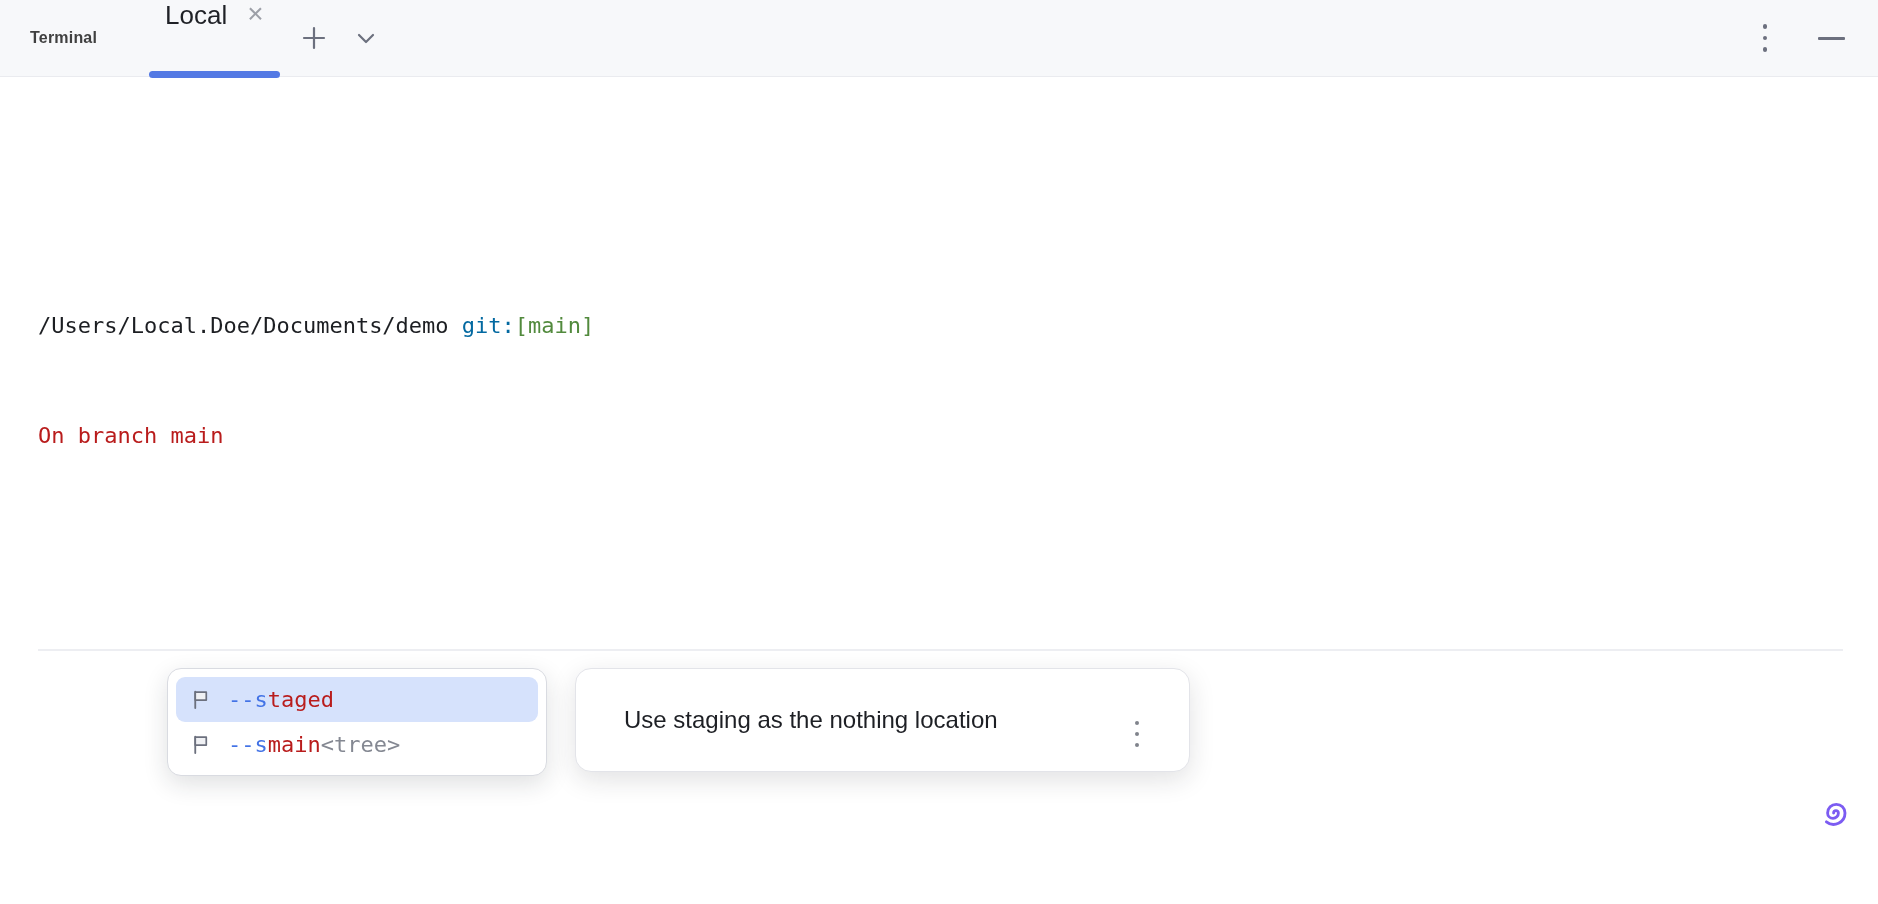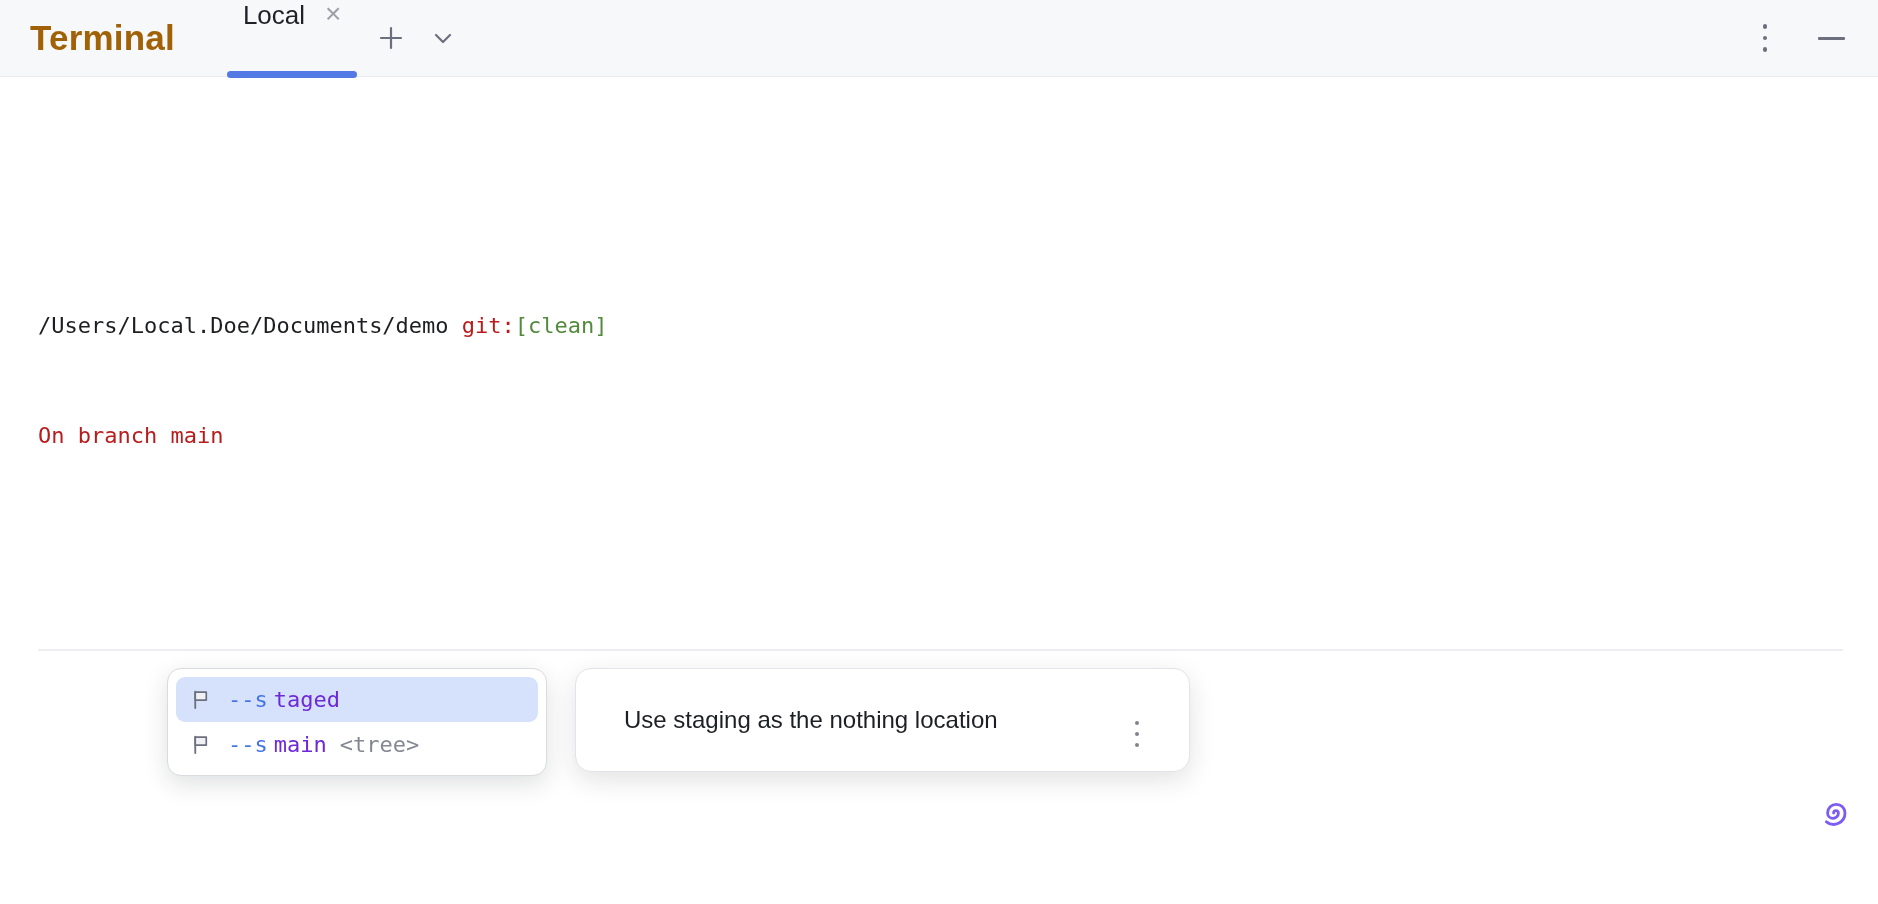--- a/index.html
+++ b/index.html
@@ -6,21 +6,21 @@
   html,body { width:1878px; height:904px; background:#fff; overflow:hidden; }
   body { font-family:"Liberation Sans", sans-serif; }
   .app { position:relative; width:1878px; height:904px; background:#fff; }
 
   
   .header {
     position:relative; height:77px; background:#F7F8FA;
     border-bottom:1.5px solid #EAEBEF;
     display:flex; align-items:center; padding:0 25px 0 30px;
   }
-  .win-title { font-size:35px; font-weight:bold; color:#a16207; letter-spacing:.2px; }
+  .win-title { font-size:16px; font-weight:bold; color:#404040; letter-spacing:.2px; }
   .tab {
     position:relative; height:77px; display:flex; align-items:flex-start;
     margin-left:52px; padding:0 16px; cursor:default;
   }
   .tab-label { font-size:26px; color:#1F2126; }
   .tab-close { font-size:28px; color:#9DA0A8; margin-left:20px; line-height:1; }
   .tab-underline {
     position:absolute; left:0; right:0; bottom:-1px; height:7px;
     background:#5379E4; border-radius:4px;
   }
@@ -38,41 +38,41 @@
 
   
   .term {
     position:relative; padding:12px 0 0 38px;
     font-family:"DejaVu Sans Mono", monospace;
     font-size:22px; line-height:36.5px; color:#1C1E22;
     white-space:pre-wrap;
   }
   .sep { border:none; border-top:2px solid #EDEEF2; margin:12px 35px 32px 0; }
   .path { color:#1C1E22; }
-  .gitp { color:#b91c1c; }
+  .gitp { color:#0369a1; }
   .branch { color:#528A3D; }
   .cmd { font-weight:bold; color:#16181C; }
   .out { color:#b91c1c; }
 
   
   .popup {
     position:absolute; left:167px; top:668px; width:380px;
     background:#FFFFFF; border:1px solid #D9DBE1; border-radius:14px;
     box-shadow:0 8px 24px rgba(30,32,40,.14); padding:8px; z-index:5;
   }
   .popup-item {
     display:flex; align-items:center; height:45px; padding:0 14px;
     border-radius:9px; font-family:"DejaVu Sans Mono", monospace;
     font-size:22px; cursor:pointer;
   }
   .popup-item.selected { background:#D6E2FC; }
   .flag-ic { width:21px; height:21px; margin-right:17px; flex:0 0 auto; }
   .match { color:#4373E6; }
-  .rest { color:#6d28d9;margin-left:6px; }
-  .detail { color:#848892; margin-left:13px; }
+  .rest { color:#b91c1c; }
+  .detail { color:#848892; }
 
   
   .doc-tip {
     position:absolute; left:575px; top:668px; width:615px; height:104px;
     background:#FFFFFF; border:1px solid #E3E4E9; border-radius:16px;
     box-shadow:0 8px 26px rgba(30,32,40,.13); z-index:6;
     display:flex; align-items:center; padding-left:48px;
   }
   .doc-tip-text { font-size:24px; color:#1D1F24; }
   .tip-kebab {
@@ -120,21 +120,21 @@
     </button>
     <button class="bar-btn min-btn">
       <span class="minimize-bar"></span>
     </button>
   </div>
 
   <div class="term">
 
     
     <div>
-      <div><span class="path">/Users/Local.Doe/Documents/demo</span> <span class="gitp">git:</span><span class="branch">[clean]</span></div>
+      <div><span class="path">/Users/Local.Doe/Documents/demo</span> <span class="gitp">git:</span><span class="branch">[main]</span></div>
       <div class="out">On branch main</div>
     </div>
 
     <hr class="sep">
 
     
     
 
     
 

